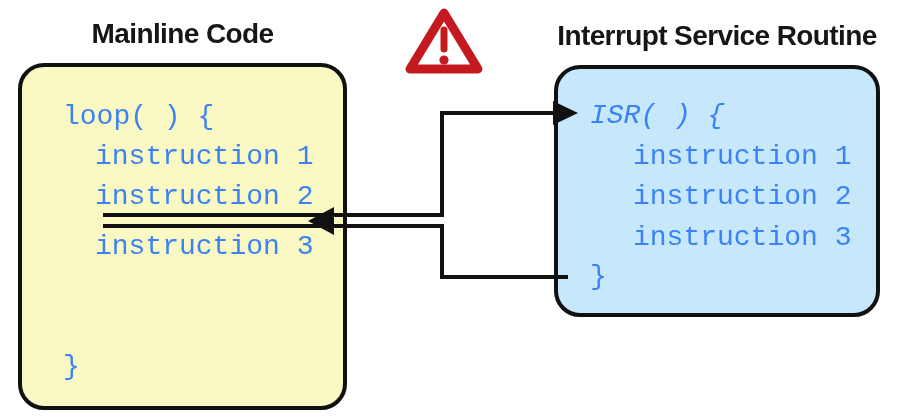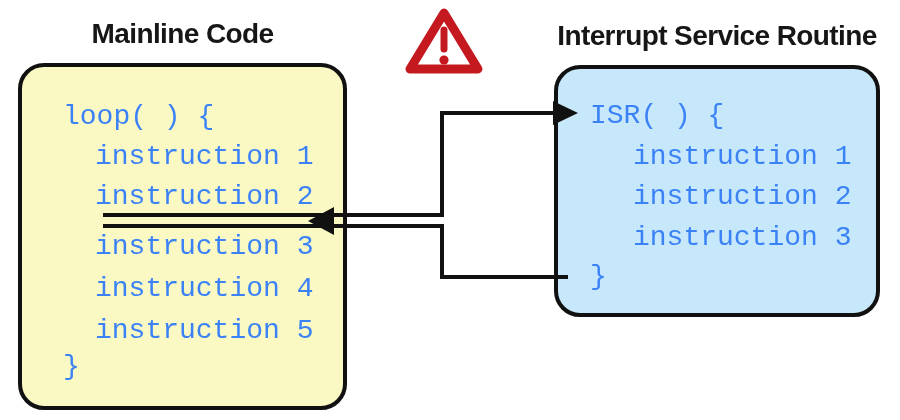--- a/index.html
+++ b/index.html
@@ -35,26 +35,24 @@
 <div class="canvas">
 
   <div class="box-title mainline-title">Mainline Code</div>
   <div class="box-title isr-title">Interrupt Service Routine</div>
 
   <div class="code-box mainline-box"></div>
   <div class="code-line" style="left:63px;top:96px;">loop( ) {</div>
   <div class="code-line" style="left:95px;top:136px;">instruction 1</div>
   <div class="code-line" style="left:95px;top:176px;">instruction 2</div>
   <div class="code-line" style="left:95px;top:226px;">instruction 3</div>
-  <div class="code-line" style="left:95px;top:268px;">instruction 4</div>
-  <div class="code-line" style="left:95px;top:310px;">instruction 5</div>
   <div class="code-line" style="left:63px;top:346px;">}</div>
 
   <div class="code-box isr-box"></div>
-  <div class="code-line" style="left:590px;top:95px;">ISR( ) {</div>
+  <div class="code-line" style="left:590px;top:95px;font-style:italic;">ISR( ) {</div>
   <div class="code-line" style="left:633px;top:136px;">instruction 1</div>
   <div class="code-line" style="left:633px;top:176px;">instruction 2</div>
   <div class="code-line" style="left:633px;top:217px;">instruction 3</div>
   <div class="code-line" style="left:590px;top:256px;">}</div>
 
   <svg class="warning-icon" width="84" height="72" viewBox="0 0 84 72">
     <path d="M42 8 L76 64 L8 64 Z" fill="#ffffff" stroke="var(--red,#C41A1F)" stroke-width="9" stroke-linejoin="round"></path>
     <line x1="42" y1="25" x2="42" y2="44" stroke="var(--red,#C41A1F)" stroke-width="7" stroke-linecap="round"></line>
     <circle cx="42" cy="55" r="4.6" fill="var(--red,#C41A1F)"></circle>
   </svg>

